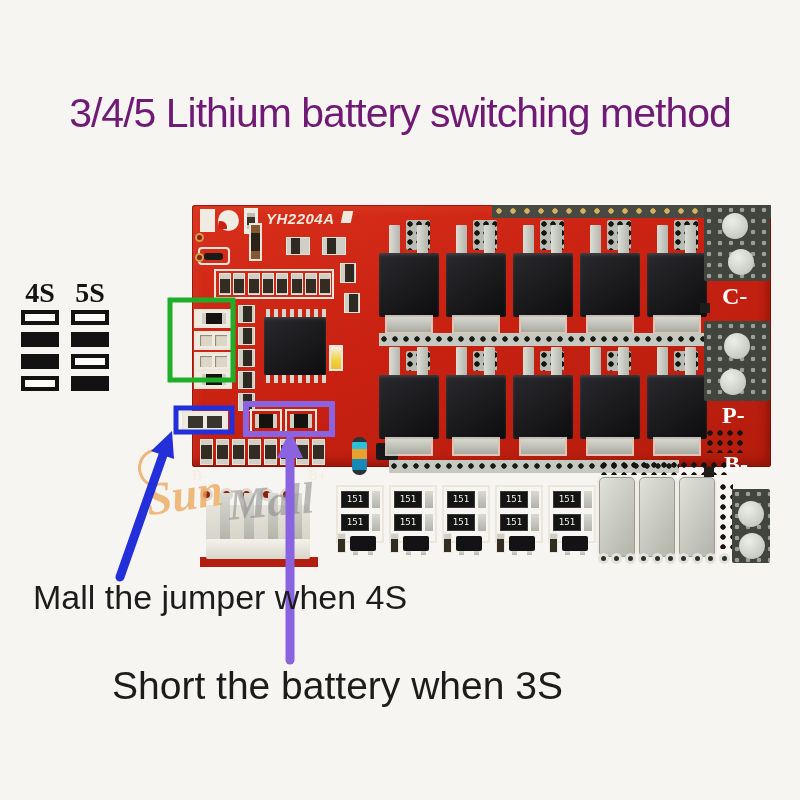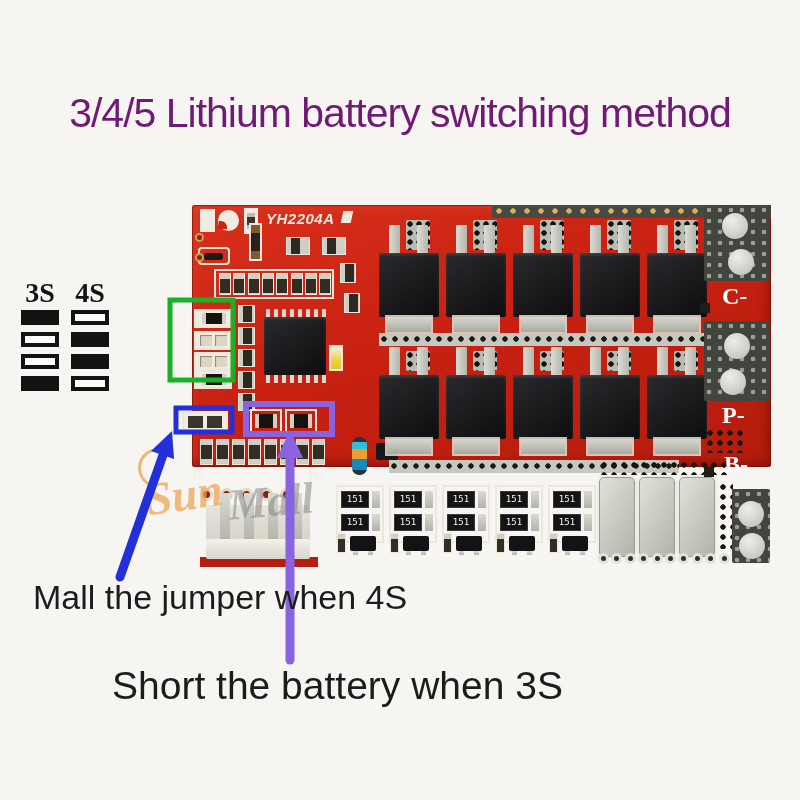--- a/index.html
+++ b/index.html
@@ -55,32 +55,32 @@
 
   #anno{left:0;top:0;pointer-events:none;}
 </style>
 </head>
 <body>
 
 <div class="abs" id="title" style="color: #701a75;">3/4/5 Lithium battery switching method</div>
 
 <div class="abs" id="legend" style="left:18px;top:278px;display:flex;gap:6px;">
     <div class="leg-col">
-      <div class="leg-label">3S</div>
-      <div class="leg-cell filled"></div>
-      <div class="leg-cell hollow"></div>
-      <div class="leg-cell hollow"></div>
-      <div class="leg-cell filled"></div>
-    </div>
-    <div class="leg-col">
       <div class="leg-label">4S</div>
       <div class="leg-cell hollow"></div>
       <div class="leg-cell filled"></div>
       <div class="leg-cell filled"></div>
       <div class="leg-cell hollow"></div>
+    </div>
+    <div class="leg-col">
+      <div class="leg-label">5S</div>
+      <div class="leg-cell hollow"></div>
+      <div class="leg-cell filled"></div>
+      <div class="leg-cell hollow"></div>
+      <div class="leg-cell filled"></div>
     </div>
   </div>
 
 <div class="abs" id="board">
 
   <div class="abs silk" id="model-label">YH2204A</div>
   <div class="abs" style="left:150px;top:6px;width:10px;height:12px;background:#efe9dc;transform:skewX(-12deg);"></div>
 
   <div class="abs" style="left:8px;top:4px;width:15px;height:23px;background:#f1ece1;"></div>
   <div class="abs" style="left:26px;top:5px;width:21px;height:21px;border-radius:50%;background:#f1ece1;">

